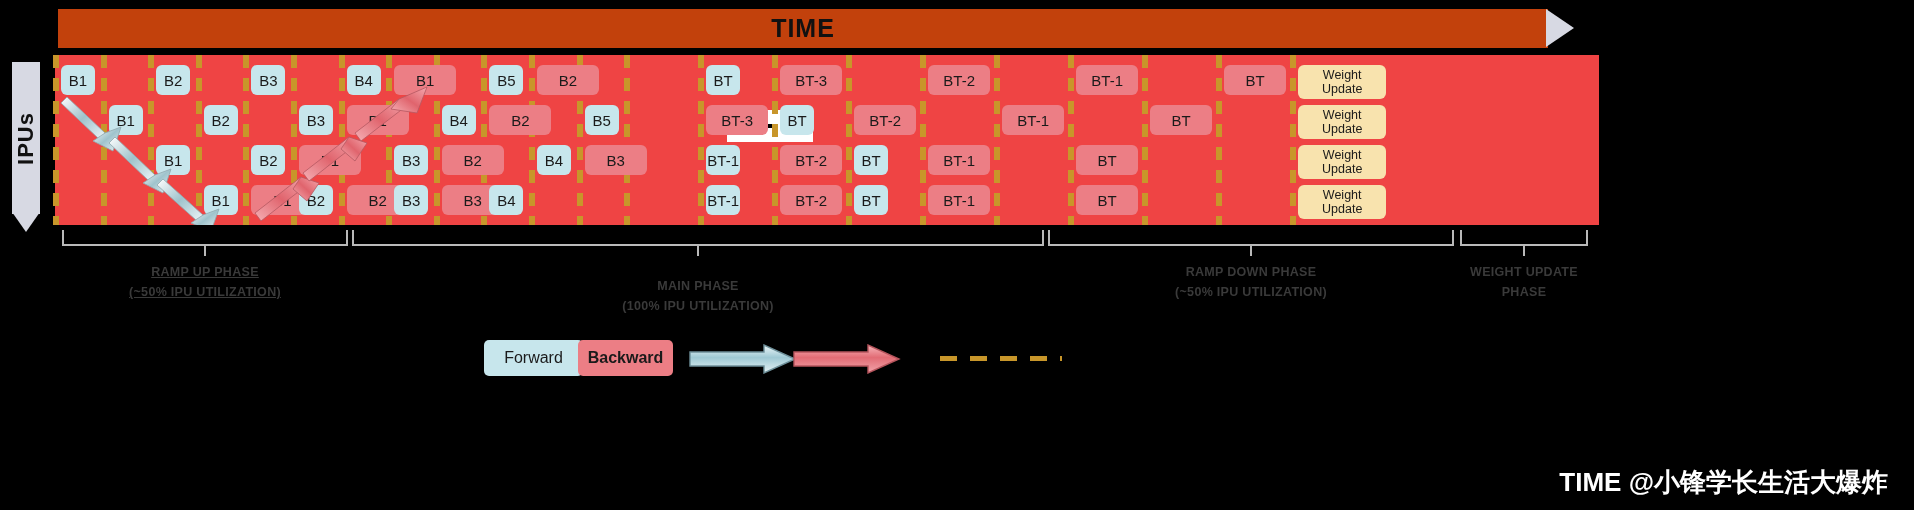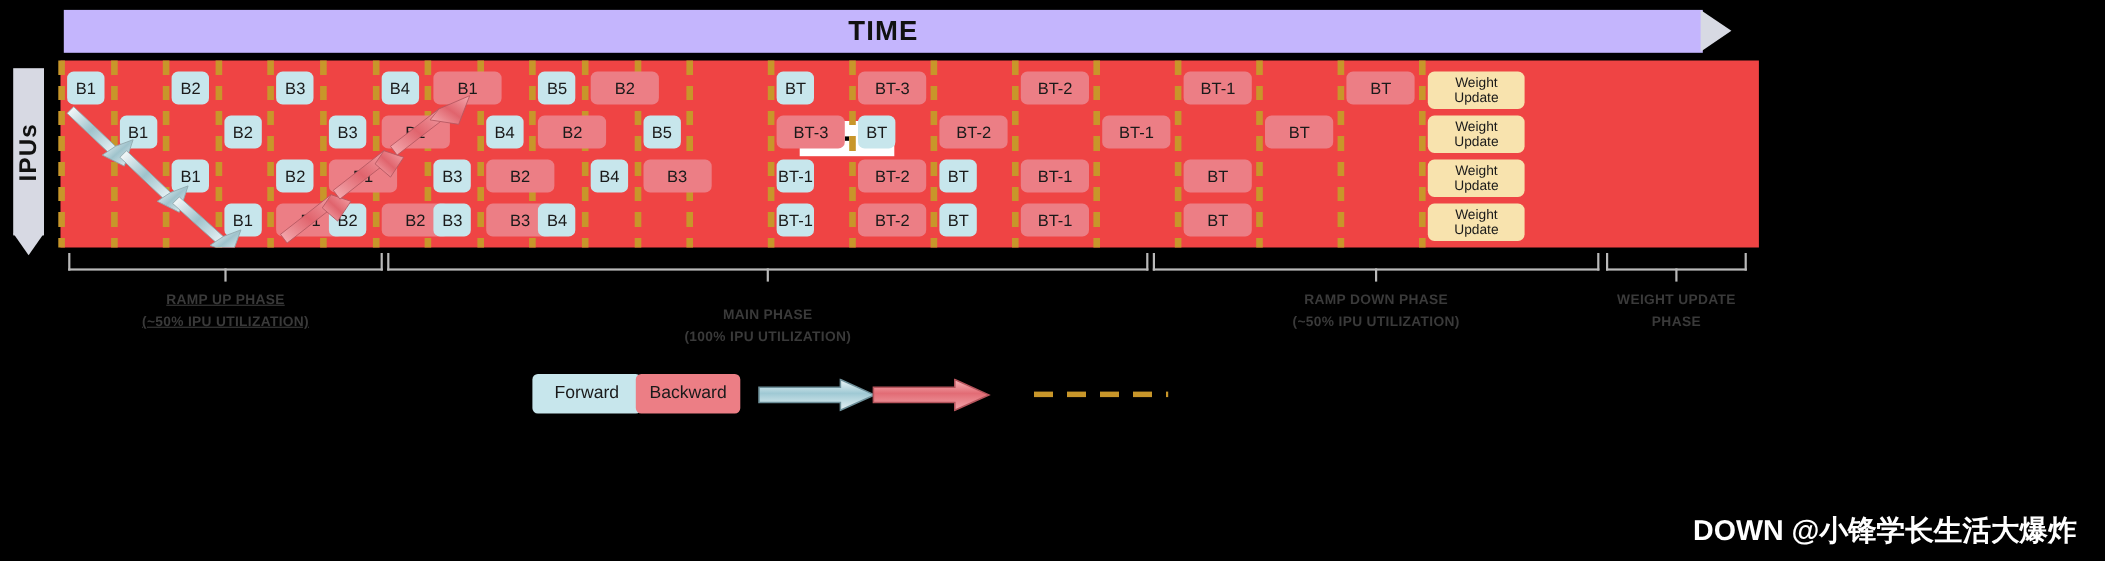--- a/index.html
+++ b/index.html
@@ -3,21 +3,21 @@
 <meta charset="utf-8">
 <title>IPU Pipeline Schedule</title>
 <style>
   html,body{margin:0;padding:0;background:#000;}
   body{width:1914px;height:510px;overflow:hidden;
        font-family:"Liberation Sans","DejaVu Sans",sans-serif;color:#111;}
   #root{position:relative;width:1914px;height:510px;background:#000;}
 
   
   .time-band{position:absolute;left:58px;top:9px;width:1490px;height:39px;
-             background:#c4b5fd;display:flex;align-items:center;justify-content:center;}
+             background:#c2410c;display:flex;align-items:center;justify-content:center;}
   .time-band .label{font-size:25px;font-weight:700;color:#111;letter-spacing:1px;}
   .time-arrow{position:absolute;left:1546px;top:9px;width:0;height:0;
               border-top:19.5px solid transparent;border-bottom:19.5px solid transparent;
               border-left:28px solid #d7d9e3;}
 
   
   .ipu-band{position:absolute;left:12px;top:62px;width:28px;height:152px;
             background:#d7d9e3;display:flex;align-items:center;justify-content:center;}
   .ipu-band span{font-size:22px;font-weight:700;color:#111;
                  writing-mode:vertical-rl;transform:rotate(180deg);letter-spacing:1px;}
@@ -216,21 +216,21 @@
       <div class="phase-cap" style="left: 1400px; top: 262px; width: 248px;">
         <div>WEIGHT UPDATE</div>
         <div>PHASE</div>
       </div>
     </div>
 
   <div class="legend">
     <div class="lg-box lg-fwd" style="left:484px;width:99px;">
       <span>Forward</span>
     </div>
-    <div class="lg-box lg-bwd" style="left:578px;width:95px;">
+    <div class="lg-box lg-bwd" style="left:578px;width:95px;font-weight:bold;">
       <span>Backward</span>
     </div>
 
     <svg style="position:absolute;left:688px;top:4px;" width="110" height="30">
       <defs>
         <linearGradient id="gfwd" x1="0" y1="0" x2="0" y2="1">
           <stop offset="0%" stop-color="#eef7f9"></stop>
           <stop offset="45%" stop-color="#9fc9d4"></stop>
           <stop offset="100%" stop-color="#e7f2f5"></stop>
         </linearGradient>
@@ -245,14 +245,14 @@
           <stop offset="45%" stop-color="#e26c75"></stop>
           <stop offset="100%" stop-color="#f3a5ab"></stop>
         </linearGradient>
       </defs>
       <path d="M2,8 L76,8 L76,1 L107,15 L76,29 L76,22 L2,22 Z" fill="url(#gbwd)" stroke="#b5545c" stroke-width="1.4"></path>
     </svg>
 
     <div class="lg-dash" style="left:940px;width:122px;"></div>
   </div>
 
-  <div class="wm">DOWN @小锋学长生活大爆炸</div>
+  <div class="wm">TIME @小锋学长生活大爆炸</div>
 </div>
 
 </body></html>

